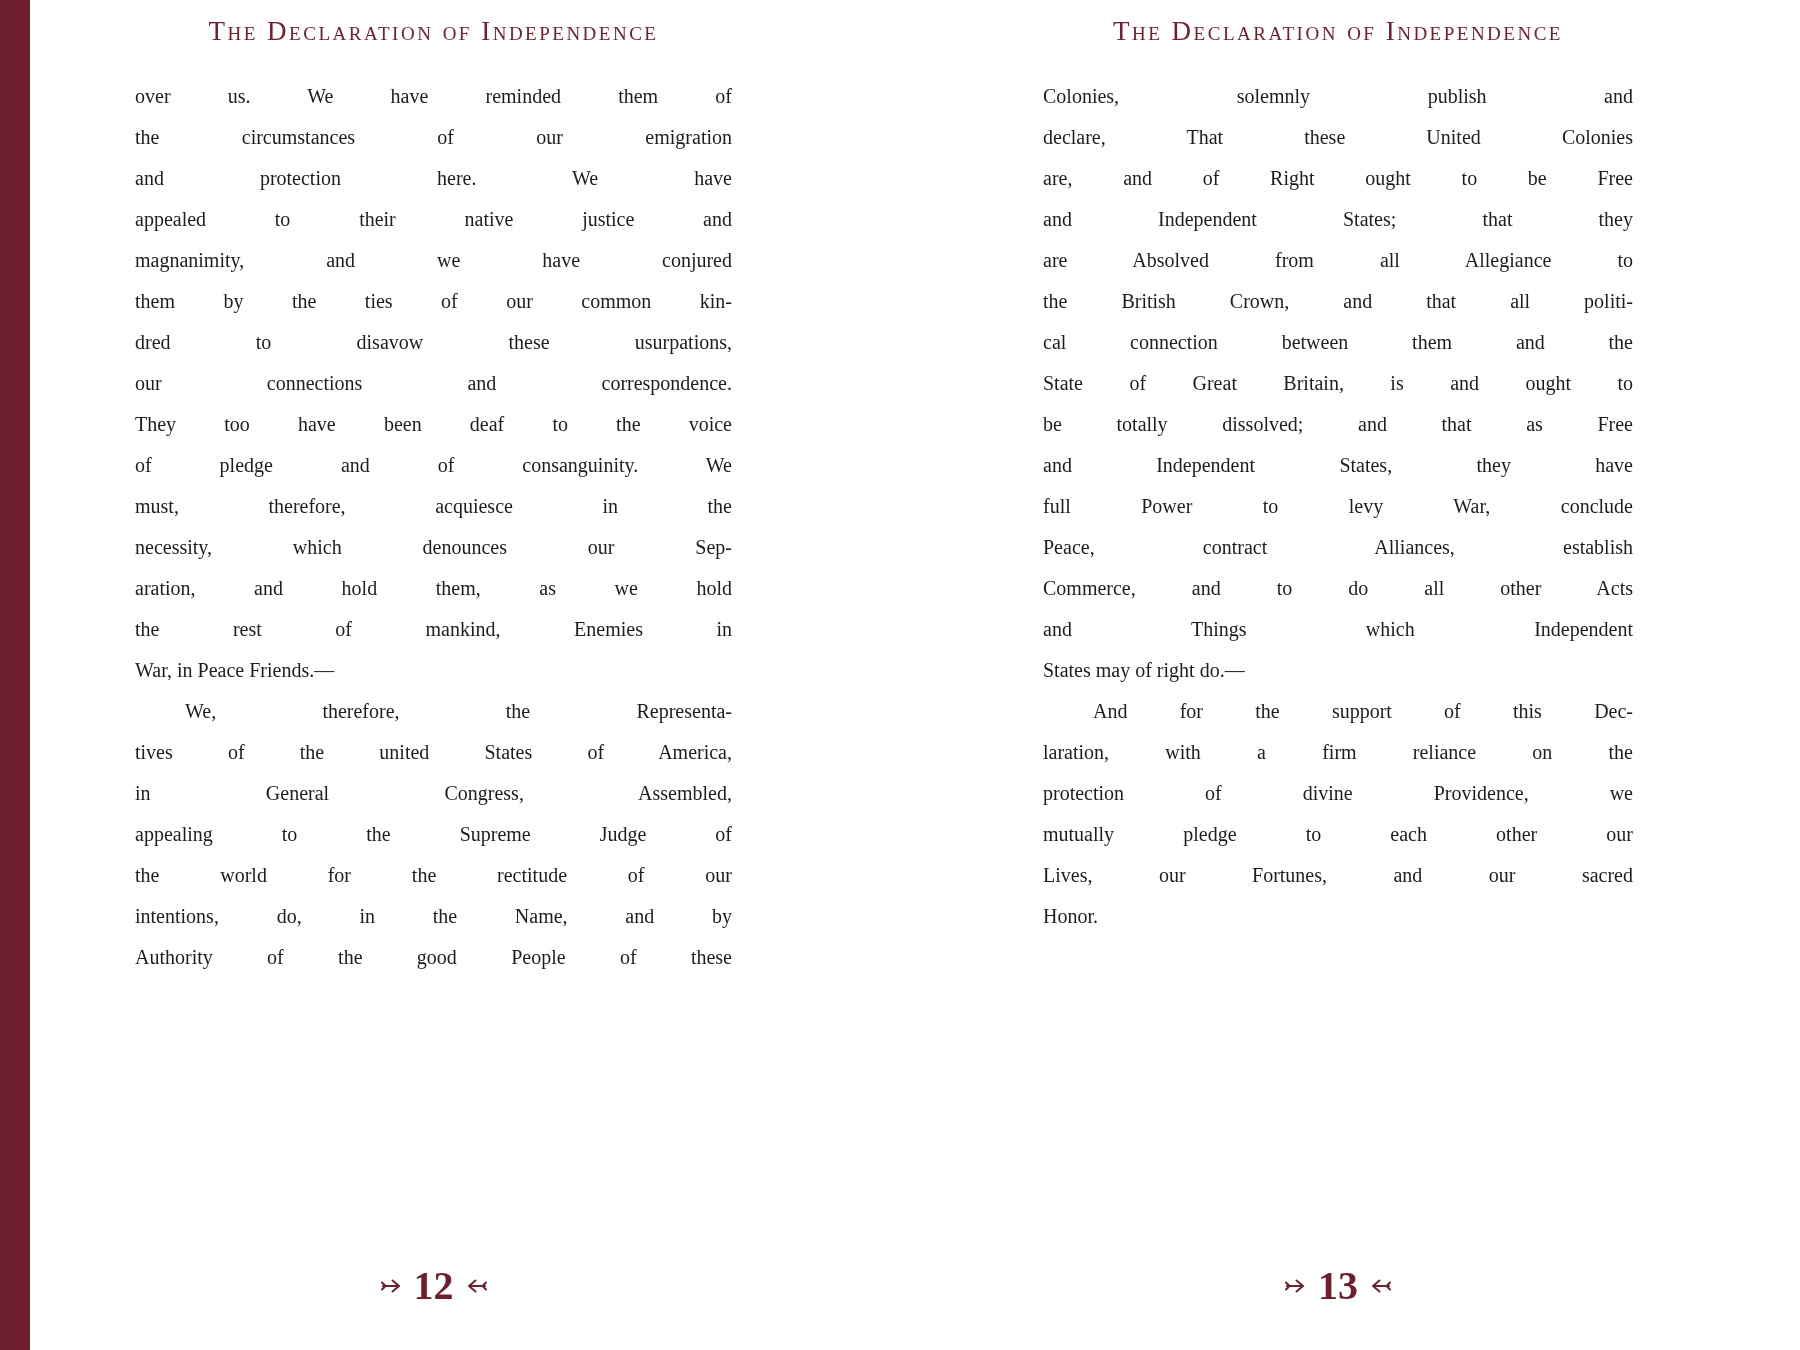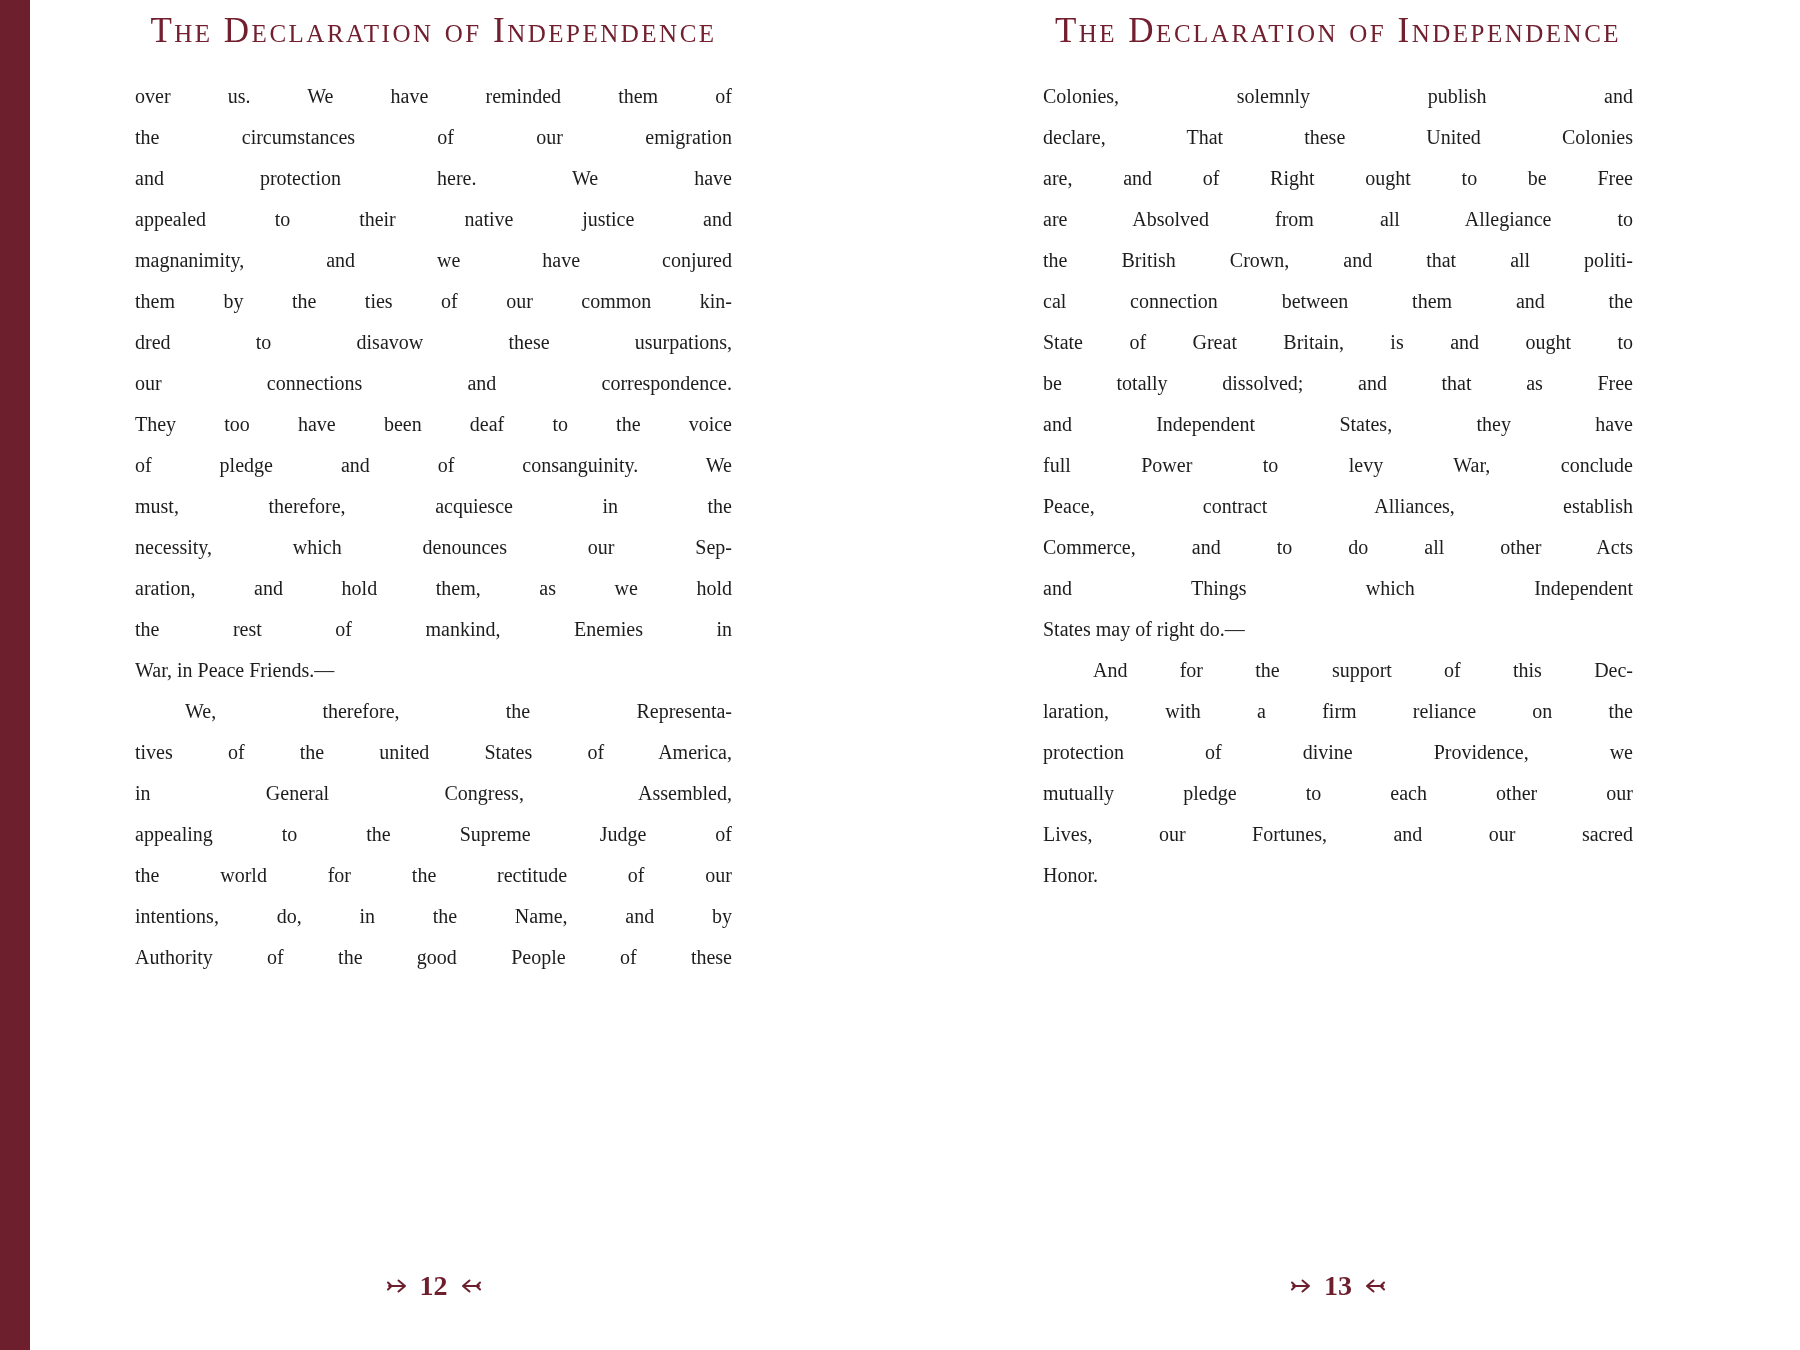--- a/index.html
+++ b/index.html
@@ -33,21 +33,21 @@
   .page-left  { left: 135px; width: 597px; }
   .page-right { left: 1043px; width: 590px; }
 
   .running-header {
     position: absolute;
     top: 10px;
     left: 0;
     width: 100%;
     text-align: center;
     font-variant: small-caps;
-    font-size: 35px;
+    font-size: 27px;
     line-height: 42px;
     letter-spacing: 2.5px;
     color: #72202f;
     white-space: nowrap;
   }
 
   .body-text {
     position: absolute;
     top: 76px;
     left: 0;
@@ -68,21 +68,21 @@
     top: 1268px;
     left: 0;
     width: 100%;
     display: flex;
     justify-content: center;
     align-items: center;
     gap: 13px;
     color: #6e1f2d;
   }
   .folio .num {
-    font-size: 28px;
+    font-size: 40px;
     line-height: 36px;
     font-weight: bold;
   }
   .orn svg { display: block; }
   .orn.mirror svg { transform: scaleX(-1); }
 </style>
 </head>
 <body>
 
 <div class="book-edge"></div>
@@ -137,20 +137,21 @@
       </span>
     </footer>
   </section>
 
   <section class="page page-right">
     <header class="running-header">The Declaration of Independence</header>
     <div class="body-text">
         <div class="line">Colonies, solemnly publish and</div>
         <div class="line">declare, That these United Colonies</div>
         <div class="line">are, and of Right ought to be Free</div>
+        <div class="line">and Independent States; that they</div>
         <div class="line">are Absolved from all Allegiance to</div>
         <div class="line">the British Crown, and that all politi-</div>
         <div class="line">cal connection between them and the</div>
         <div class="line">State of Great Britain, is and ought to</div>
         <div class="line">be totally dissolved; and that as Free</div>
         <div class="line">and Independent States, they have</div>
         <div class="line">full Power to levy War, conclude</div>
         <div class="line">Peace, contract Alliances, establish</div>
         <div class="line">Commerce, and to do all other Acts</div>
         <div class="line">and Things which Independent</div>

